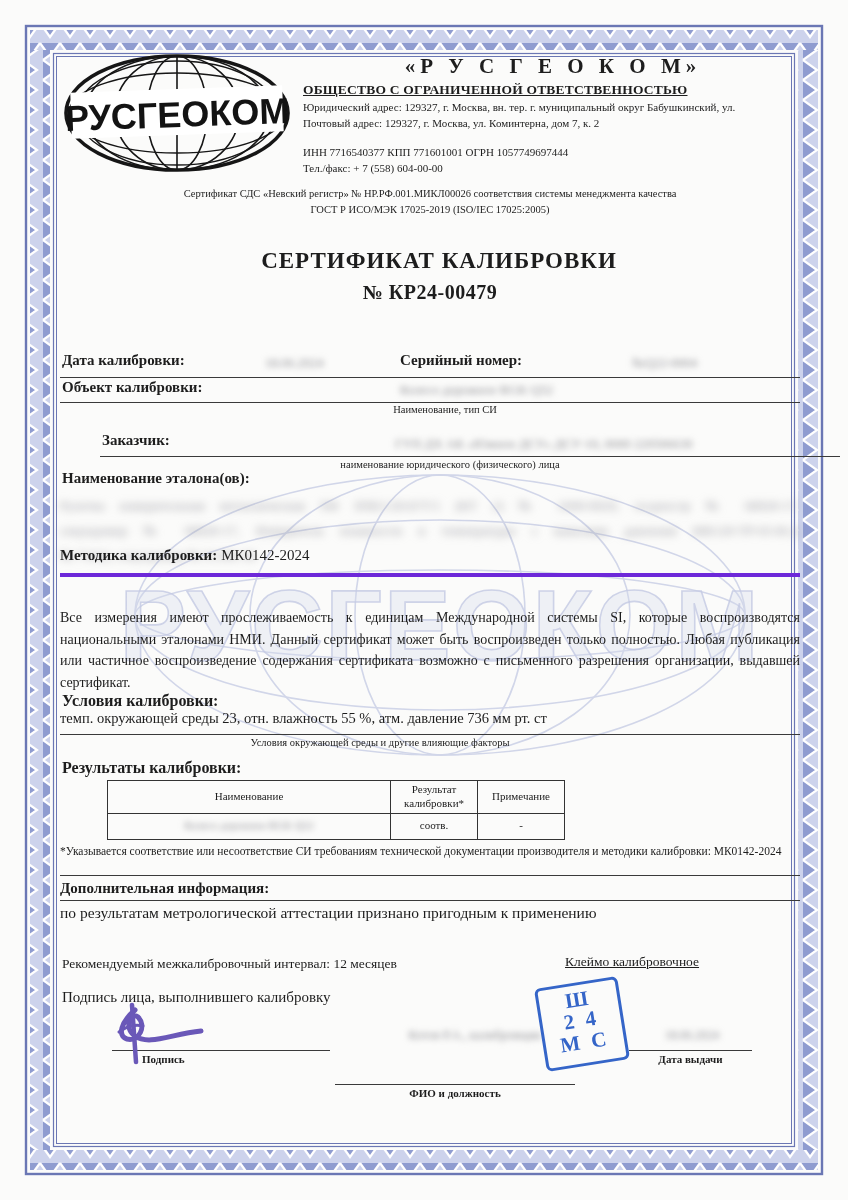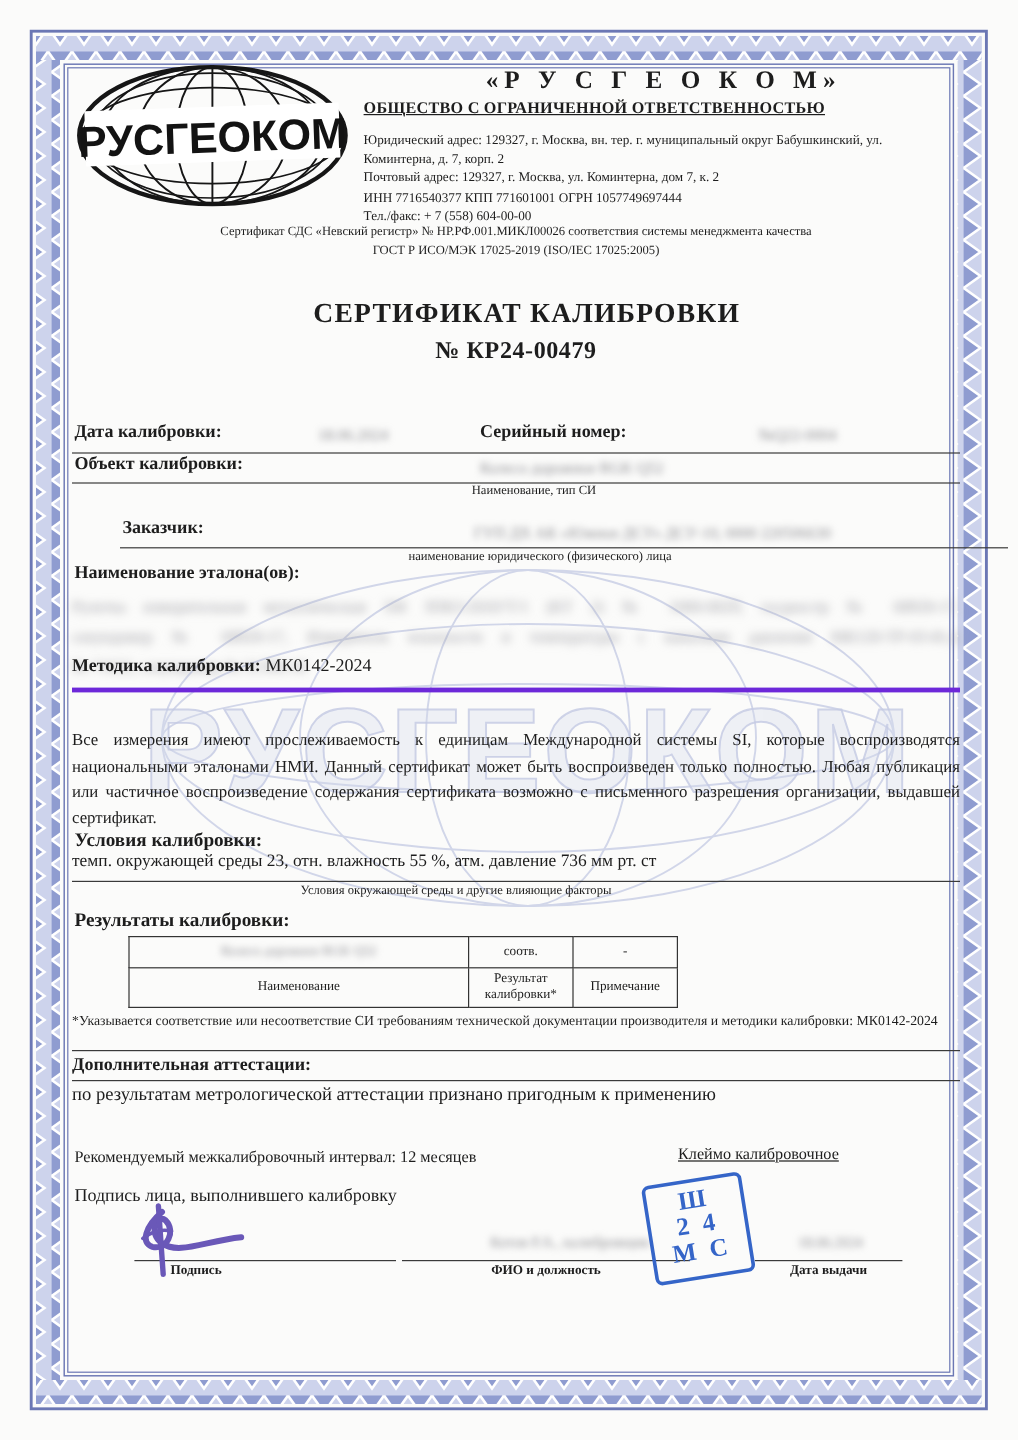--- a/index.html
+++ b/index.html
@@ -10,21 +10,21 @@
   .abs{position:absolute;}
   
   #border-frame{position:absolute;left:0;top:0;width:848px;height:1200px;pointer-events:none;}
   
   #watermark{position:absolute;left:110px;top:455px;width:660px;height:320px;opacity:.5;pointer-events:none;}
   
   .logo{left:62px;top:52px;width:230px;height:122px;}
   .head-block{left:303px;top:54px;width:500px;}
   .company-display{font-size:21px;font-weight:bold;letter-spacing:5px;text-align:center;white-space:nowrap;}
   .company-form{font-size:13.5px;font-weight:bold;text-decoration:underline;margin-top:3px;letter-spacing:.2px;}
-  .addr{font-size:11px;line-height:1.42;margin-top:12px;}
+  .addr{font-size:11px;line-height:1.42;margin-top:2px;}
   .sds{left:60px;top:186px;width:740px;text-align:center;font-size:10.5px;line-height:1.5;}
   .doc-title{left:69px;top:248px;width:740px;text-align:center;font-size:23px;font-weight:bold;letter-spacing:1px;}
   .doc-number{left:60px;top:281px;width:740px;text-align:center;font-size:20px;font-weight:bold;letter-spacing:.5px;}
   
   .lbl{font-weight:bold;font-size:15px;}
   .rowline{border-bottom:1.5px solid #3a3a3a;}
   .caption{font-size:10.5px;text-align:center;}
   .blur{filter:blur(3px);color:#8d8d92;}
   .blur2{filter:blur(4px);color:#9b9ba1;}
   .jline{text-align:justify;text-align-last:justify;}
@@ -89,23 +89,22 @@
     <ellipse cx="115" cy="61" rx="100" ry="52" stroke-width="1.4"></ellipse>
   </g>
   <rect x="9" y="37" width="212" height="46" fill="#ffffff" transform="rotate(-2 115 60)"></rect>
   <text x="115" y="75" text-anchor="middle" transform="rotate(-2 115 60)" font-family="Liberation Sans, sans-serif" font-size="36" font-weight="bold" fill="#131313">РУСГЕОКОМ</text>
 </svg>
 
 <div class="abs head-block">
   <div class="company-display">«Р У С Г Е О К О М»</div>
   <div class="company-form">ОБЩЕСТВО С ОГРАНИЧЕННОЙ ОТВЕТСТВЕННОСТЬЮ</div>
   <div class="addr">Юридический адрес: 129327, г. Москва, вн. тер. г. муниципальный округ Бабушкинский, ул.</div>
-  <div class="addr" style="margin-top:0;">Коминтерна, д. 7, корп. 2</div>
   <div class="addr" style="margin-top:0;">Почтовый адрес: 129327, г. Москва, ул. Коминтерна, дом 7, к. 2</div>
-  <div class="addr" style="margin-top:1px;">ИНН 7716540377 КПП 771601001 ОГРН 1057749697444</div>
+  <div class="addr" style="margin-top:14px;">ИНН 7716540377 КПП 771601001 ОГРН 1057749697444</div>
   <div class="addr" style="margin-top:0;">Тел./факс: + 7 (558) 604-00-00</div>
 </div>
 
 <div class="abs sds">
   <div>Сертификат СДС «Невский регистр» № НР.РФ.001.МИКЛ00026 соответствия системы менеджмента качества</div>
   <div>ГОСТ Р ИСО/МЭК 17025-2019 (ISO/IEC 17025:2005)</div>
 </div>
 
 <div class="abs doc-title">СЕРТИФИКАТ КАЛИБРОВКИ</div>
 <div class="abs doc-number">№ КР24-00479</div>
@@ -148,37 +147,37 @@
 <div class="abs caption" style="left:60px;top:737px;width:640px;">Условия окружающей среды и другие влияющие факторы</div>
 
 <div class="abs lbl" style="left:62px;top:759px;font-size:16px;">Результаты калибровки:</div>
 <table class="res abs" style="left:107px;top:780px;">
   <colgroup>
       <col style="width:283px">
       <col style="width:87px">
       <col style="width:87px">
     </colgroup>
   <tbody>
-      <tr style="height:26px;">
+      <tr style="height:31px;">
+    <th>Наименование</th>
+    <th>Результат калибровки*</th>
+    <th>Примечание</th>
+  </tr>
+  <tr style="height:26px;">
     <td><span class="blur">Колесо дорожное RGK Q52</span></td>
     <td>соотв.</td>
     <td>-</td>
   </tr>
-  <tr style="height:31px;">
-    <th>Наименование</th>
-    <th>Результат калибровки*</th>
-    <th>Примечание</th>
-  </tr>
 </tbody>
   </table>
 
 <div class="abs" style="left:60px;top:843px;width:740px;font-size:11.5px;line-height:1.45;">*Указывается соответствие или несоответствие СИ требованиям технической документации производителя и методики калибровки: МК0142-2024</div>
 
 <div class="abs" style="left:60px;top:875px;width:740px;height:24px;border-top:1.5px solid #3a3a3a;border-bottom:1.5px solid #3a3a3a;line-height:24px;">
-  <span class="lbl">Дополнительная аттестации:</span>
+  <span class="lbl">Дополнительная информация:</span>
 </div>
 <div class="abs" style="left:60px;top:904px;width:740px;font-size:15.5px;">по результатам метрологической аттестации признано пригодным к применению</div>
 
 <div class="abs" style="left:62px;top:956px;font-size:13.5px;">Рекомендуемый межкалибровочный интервал: 12 месяцев</div>
 <div class="abs" style="left:565px;top:954px;font-size:13.5px;text-decoration:underline;">Клеймо калибровочное</div>
 
 <div class="abs" style="left:62px;top:989px;font-size:15px;">Подпись лица, выполнившего калибровку</div>
 
 <svg class="abs" style="left:105px;top:1002px;width:120px;height:64px;z-index:4;" viewBox="0 0 120 64">
   <g fill="none" stroke="#6a58b8" stroke-linecap="round">
@@ -187,21 +186,21 @@
     <path d="M14 30 C22 24 30 22 38 24" stroke-width="3"></path>
   </g>
 </svg>
 
 <span class="abs blur" style="left:390px;top:1028px;width:170px;font-size:12.5px;text-align:center;">Котов Р.А., калибровщик</span>
 <span class="abs blur" style="left:648px;top:1028px;width:88px;font-size:12px;text-align:center;">18.06.2024</span>
 
 <div class="abs sigline" style="left:112px;top:1050px;width:218px;">
   <div class="sig-caption" style="padding-left:30px;">Подпись</div>
 </div>
-<div class="abs sigline" style="left:335px;top:1050px;width:240px;font-family:Liberation Serif, serif;">
+<div class="abs sigline" style="left:335px;top:1084px;width:240px;font-family:Liberation Serif, serif;">
   <div class="sig-caption" style="text-align:center;">ФИО и должность</div>
 </div>
 <div class="abs sigline" style="left:629px;top:1050px;width:123px;">
   <div class="sig-caption" style="text-align:center;">Дата выдачи</div>
 </div>
 
 <div class="stamp">
   <div>Ш</div>
   <div>2 4</div>
   <div>М С</div>

